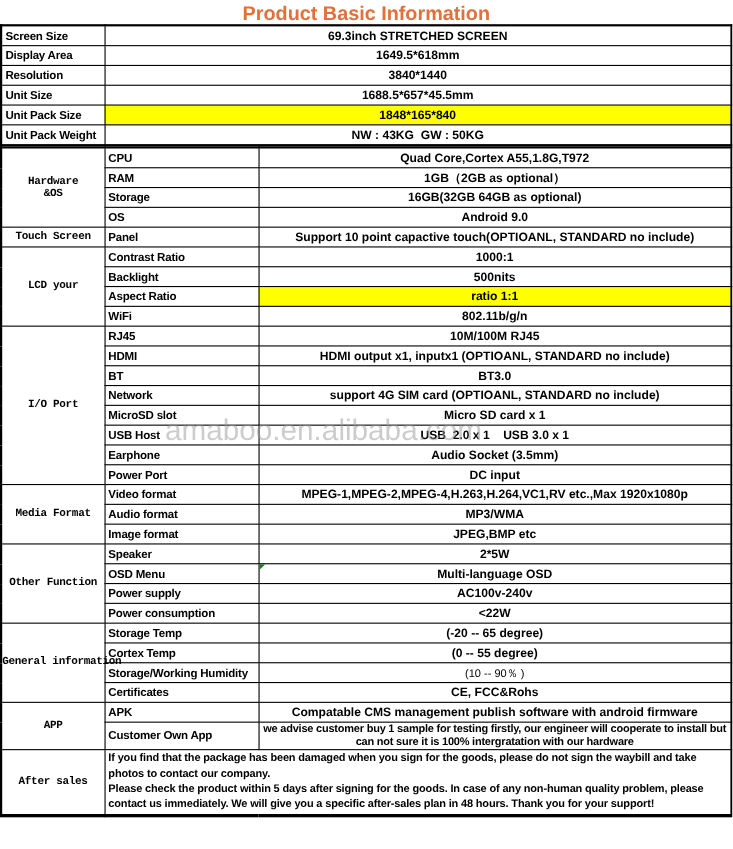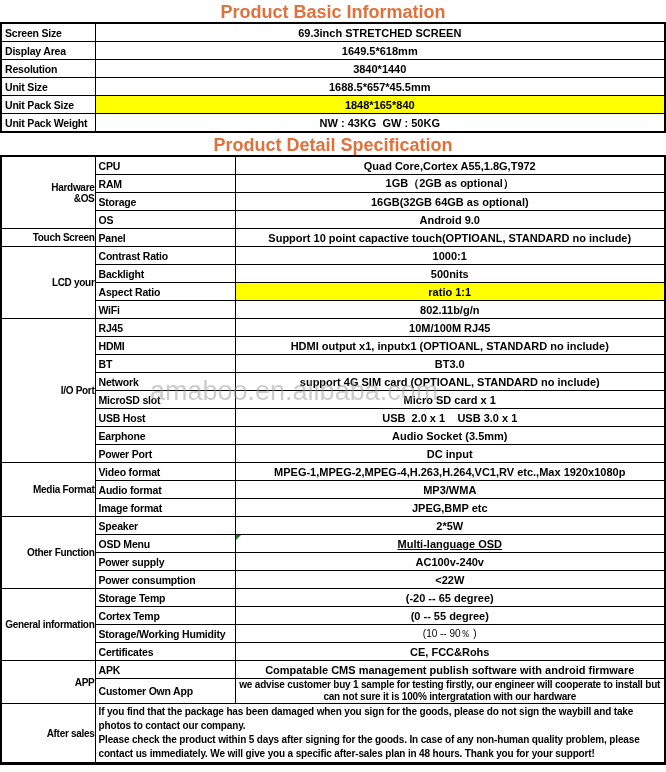--- a/index.html
+++ b/index.html
@@ -37,25 +37,26 @@
   col.cA{width:94px;}  
   col.cB{width:140px;} 
   .lbl{
     text-align:left;
     padding:0 2px 0 3px;
     font-size:10.5px;
     letter-spacing:-0.2px;
     white-space:nowrap;
   }
   .grp{
-    text-align:right;
+    text-align:center;
     font-size:10px;
     letter-spacing:-0.3px;
     white-space:pre-line;
     padding:0;
+    font-family:Liberation Mono, monospace;
   }
   .val{
     text-align:center;
     font-size:11px;
     padding:0 2px;
   }
   .val.norm{font-weight:400;font-size:10px;}
   .hl{background:var(--highlight-color,#FFFF00);}
   .wrapcell{
     font-size:10px;
@@ -65,21 +66,21 @@
   }
   .paracell{
     height:59px;
     text-align:left;
     font-size:10px;
     line-height:14px;
     letter-spacing:-0.15px;
     padding:1px 3px;
     vertical-align:middle;
   }
-  .commentcell{position:relative;text-decoration:underline;}
+  .commentcell{position:relative;}
   .tri{
     position:absolute;left:0;top:0;
     width:0;height:0;
     border-top:5px solid var(--comment-color,#1E7B1E);
     border-right:5px solid transparent;
   }
   .watermark{
     position:absolute;
     left:150px;top:376px;
     width:360px;
@@ -126,21 +127,20 @@
         <td class="lbl">Unit Pack Size</td>
         <td class="val hl">1848*165*840</td>
       </tr>
       <tr>
         <td class="lbl">Unit Pack Weight</td>
         <td class="val">NW : 43KG&nbsp; GW : 50KG</td>
       </tr>
     </tbody>
   </table>
 
-  <div class="sec-title">Product Detail Specification</div>
 
   <table class="tbl detail">
     <colgroup>
         <col class="cA">
         <col class="cB">
         <col>
       </colgroup>
     <tbody>
 
       <tr>

